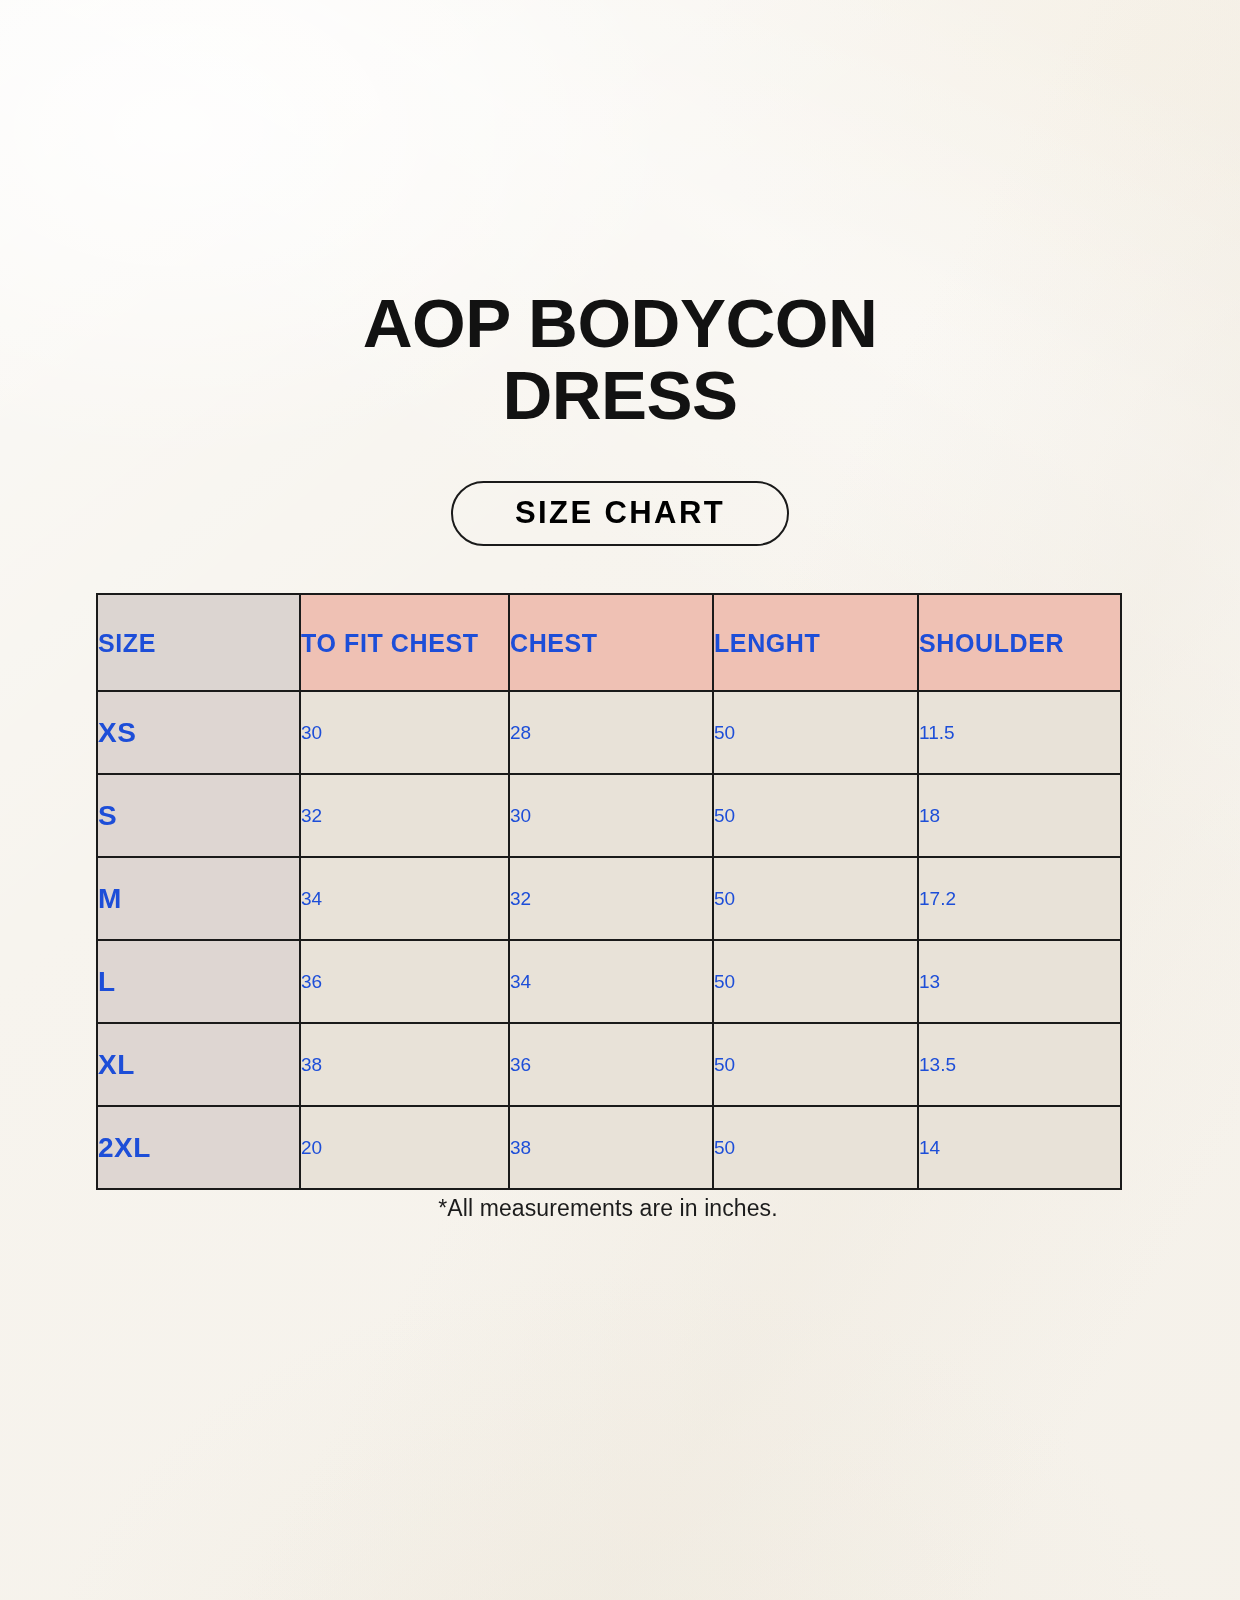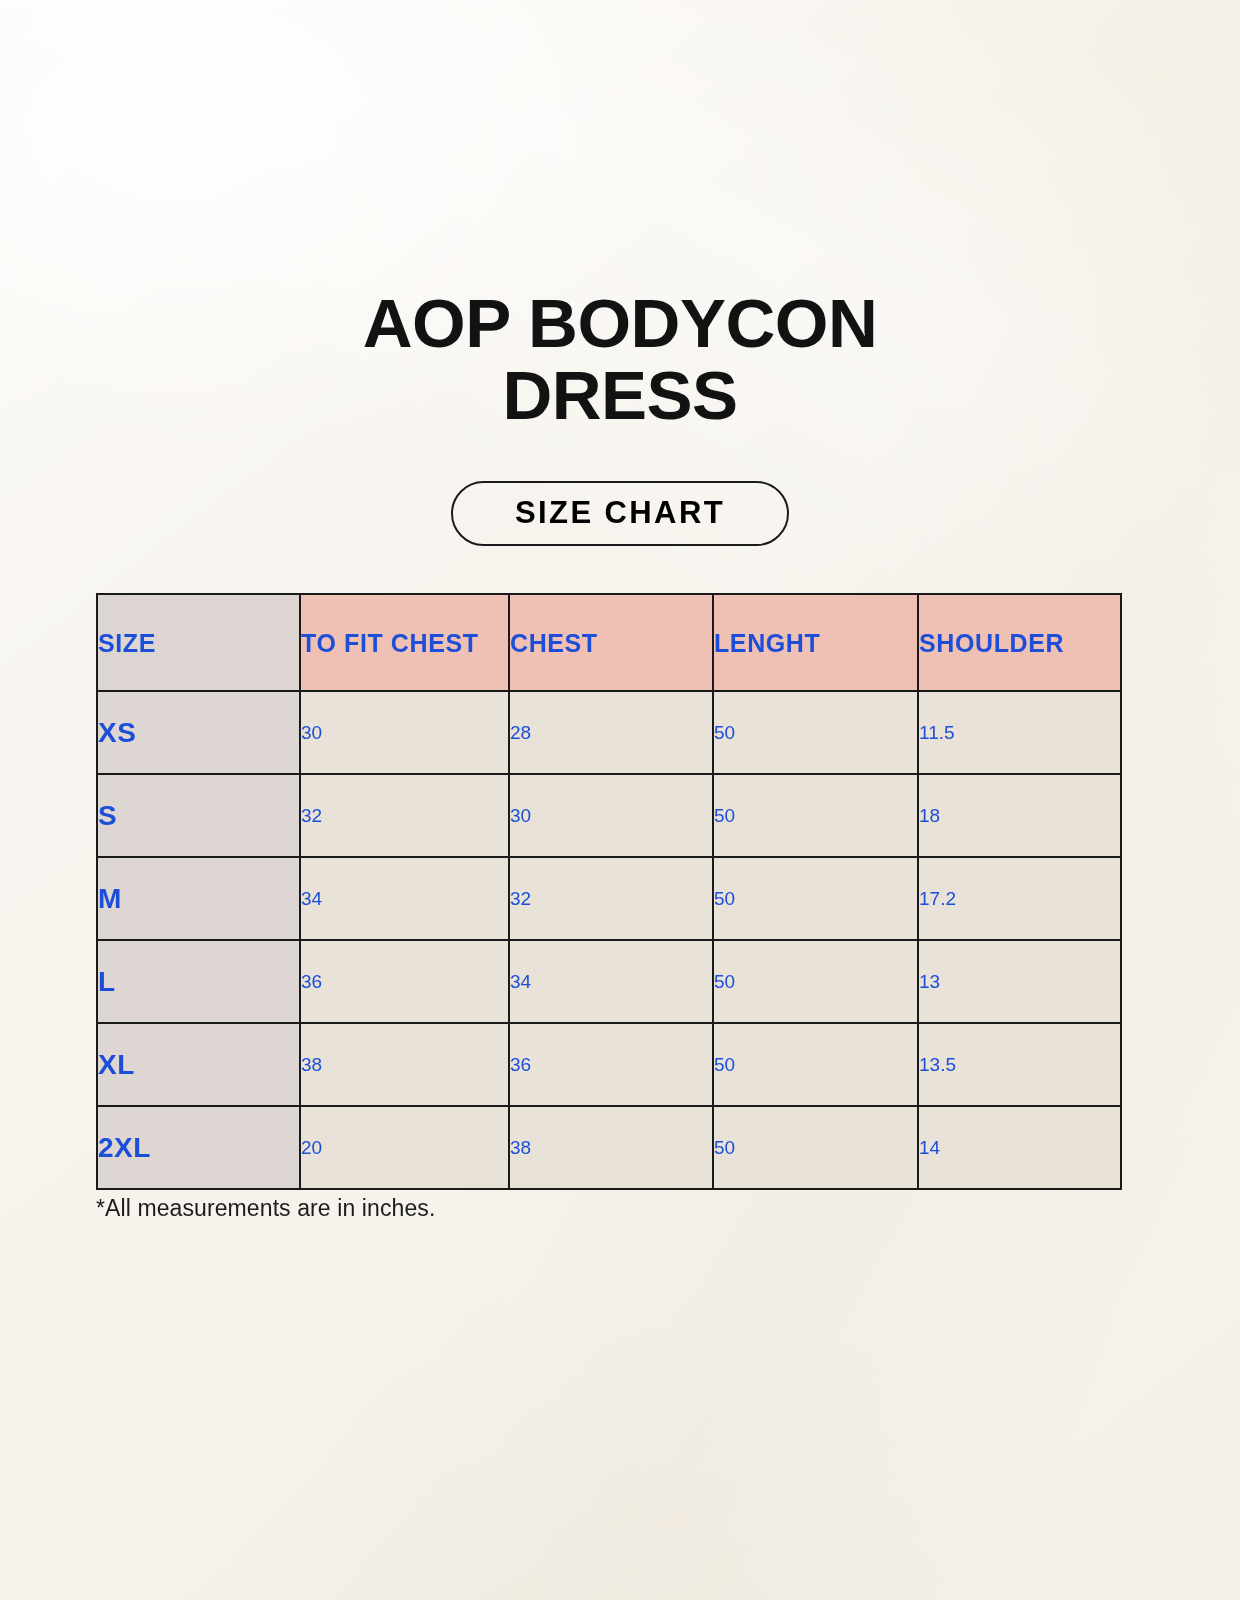--- a/index.html
+++ b/index.html
@@ -129,21 +129,21 @@
     font-size: 28px;
     letter-spacing: 0.5px;
   }
 
   
   .footnote {
     position: absolute;
     left: 96px;
     top: 1195px;
     width: 1024px;
-    text-align: left;
+    text-align: center;
     font-size: 23px;
     font-weight: 500;
     color: #1c1c1c;
     letter-spacing: 0.1px;
   }
 </style>
 </head>
 <body>
 
 <div class="paper-shade"></div>

